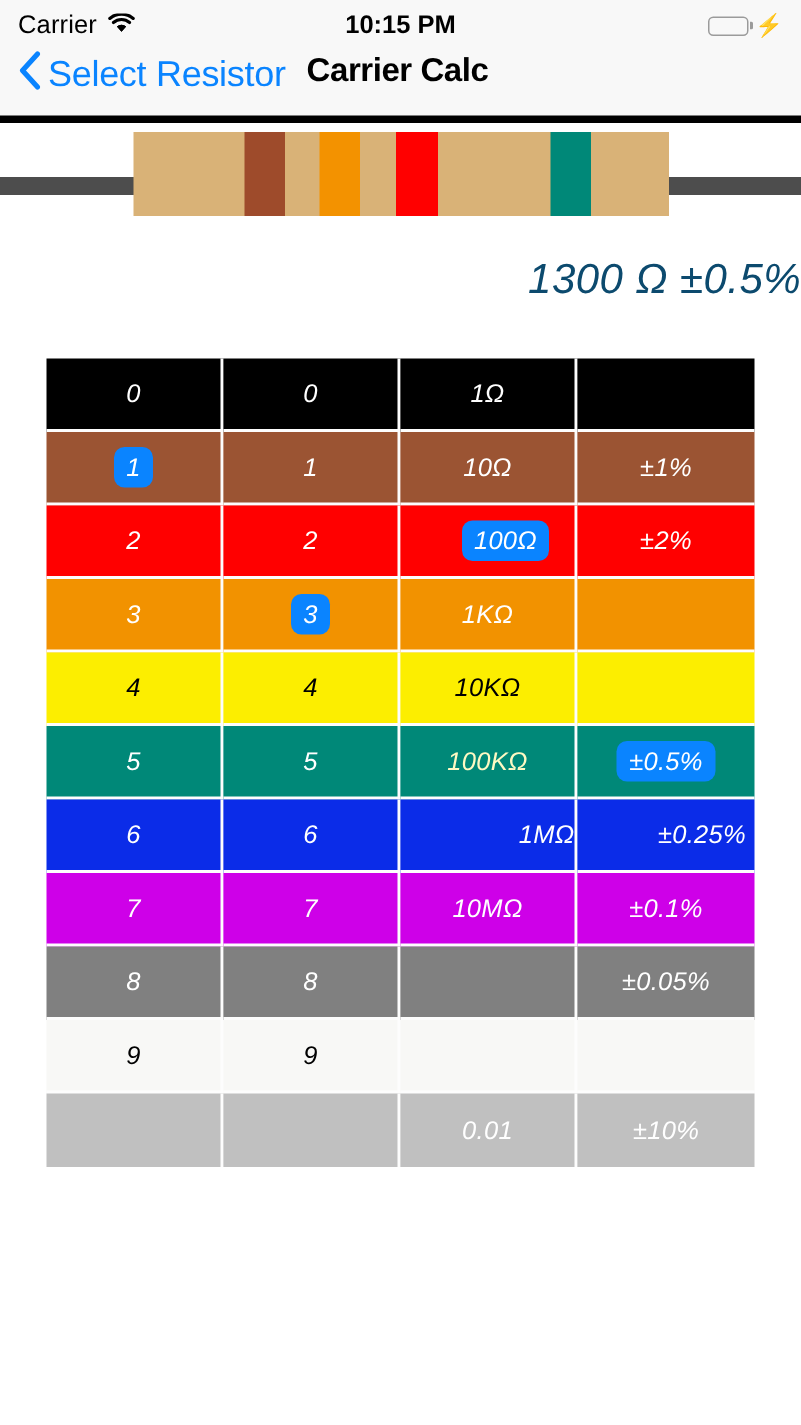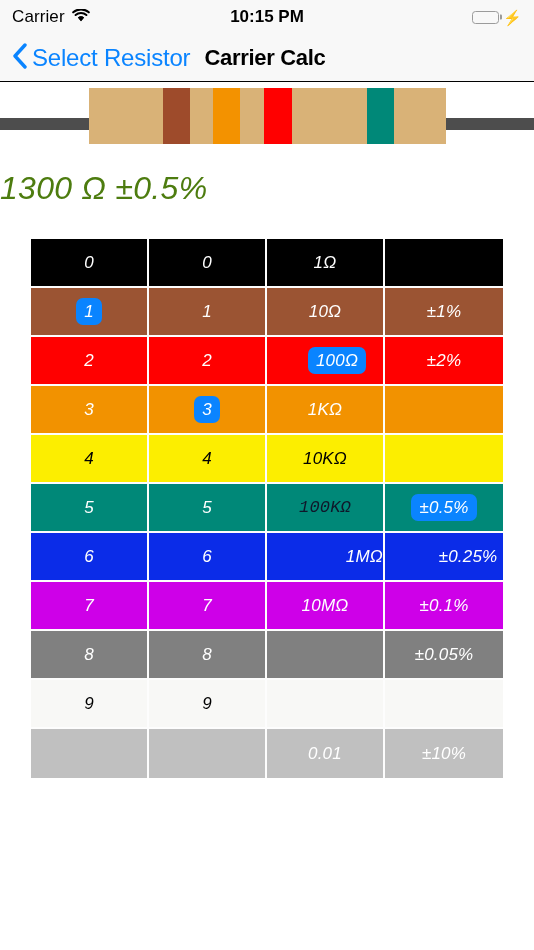--- a/index.html
+++ b/index.html
@@ -35,22 +35,22 @@
   .batt-fill{ height:100%; background:#4cd964; border-radius:1.5px; }
   .batt-cap{
     position:absolute; right:-3.5px; top:50%; transform:translateY(-50%);
     width:2px; height:5px; background:#9b9b9b; border-radius:0 1px 1px 0;
   }
   .bolt{ font-size:15px; line-height:1; color:#000; }
 
   
   #nav-bar{
     height:48px; background:#f8f8f8;
-    border-bottom:1px solid #000000;
-    display:flex; align-items:center;
+    border-bottom:5px solid #000000;
+    display:flex; align-items:flex-start;
     padding-left:12px;
   }
   #back-button{
     display:flex; align-items:center; gap:5px;
     color:#0a7cff; cursor:pointer;
   }
   .chev{ display:block; }
   #back-label{ font-size:24px; color:#0a84ff; letter-spacing:-.2px; }
   #nav-title{
     font-size:22px; font-weight:700; color:#000;
@@ -69,23 +69,23 @@
   #resistor-body{
     position:absolute; left:89px; top:6px;
     width:357px; height:56px;
     background:#d9b277;
     display:flex;
   }
   .band{ position:absolute; top:0; bottom:0; }
 
   
   #value-text{
-    text-align:left;
-    font-size:32px; font-style:italic; font-weight:500;
-    color:#4d7c0f;
+    text-align:right;
+    font-size:28px; font-style:italic; font-weight:500;
+    color:#0c4a6e;
     margin-top:4px;
     letter-spacing:.3px;
   }
 
   
   #color-table{
     position:absolute;
     left:31px; top:239px;
     width:472px;
     border-collapse:separate;
@@ -193,21 +193,21 @@
       </tr>
       <tr>
         <td style="background: rgb(252, 238, 0); color: rgb(0, 0, 0);">4</td>
         <td style="background: rgb(252, 238, 0); color: rgb(0, 0, 0);">4</td>
         <td style="background: rgb(252, 238, 0); color: rgb(0, 0, 0);">10KΩ</td>
         <td style="background: rgb(252, 238, 0); color: rgb(0, 0, 0);"></td>
       </tr>
       <tr>
         <td style="background: rgb(0, 136, 120); color: rgb(255, 255, 255);">5</td>
         <td style="background: rgb(0, 136, 120); color: rgb(255, 255, 255);">5</td>
-        <td style="background: rgb(0, 136, 120); color: #0f172a; font-family: Liberation Mono, monospace;">100KΩ</td>
+        <td style="background: rgb(0, 136, 120); color: #fef9c3;">100KΩ</td>
         <td style="background: rgb(0, 136, 120); color: rgb(255, 255, 255);"><span class="sel">±0.5%</span></td>
       </tr>
       <tr>
         <td style="background: rgb(11, 44, 232); color: rgb(255, 255, 255);">6</td>
         <td style="background: rgb(11, 44, 232); color: rgb(255, 255, 255);">6</td>
         <td style="background: rgb(11, 44, 232); color: rgb(255, 255, 255); text-align: right;">1MΩ</td>
         <td style="background: rgb(11, 44, 232); color: rgb(255, 255, 255); padding-left: 48px;">±0.25%</td>
       </tr>
       <tr>
         <td style="background: rgb(206, 0, 232); color: rgb(255, 255, 255);">7</td>

